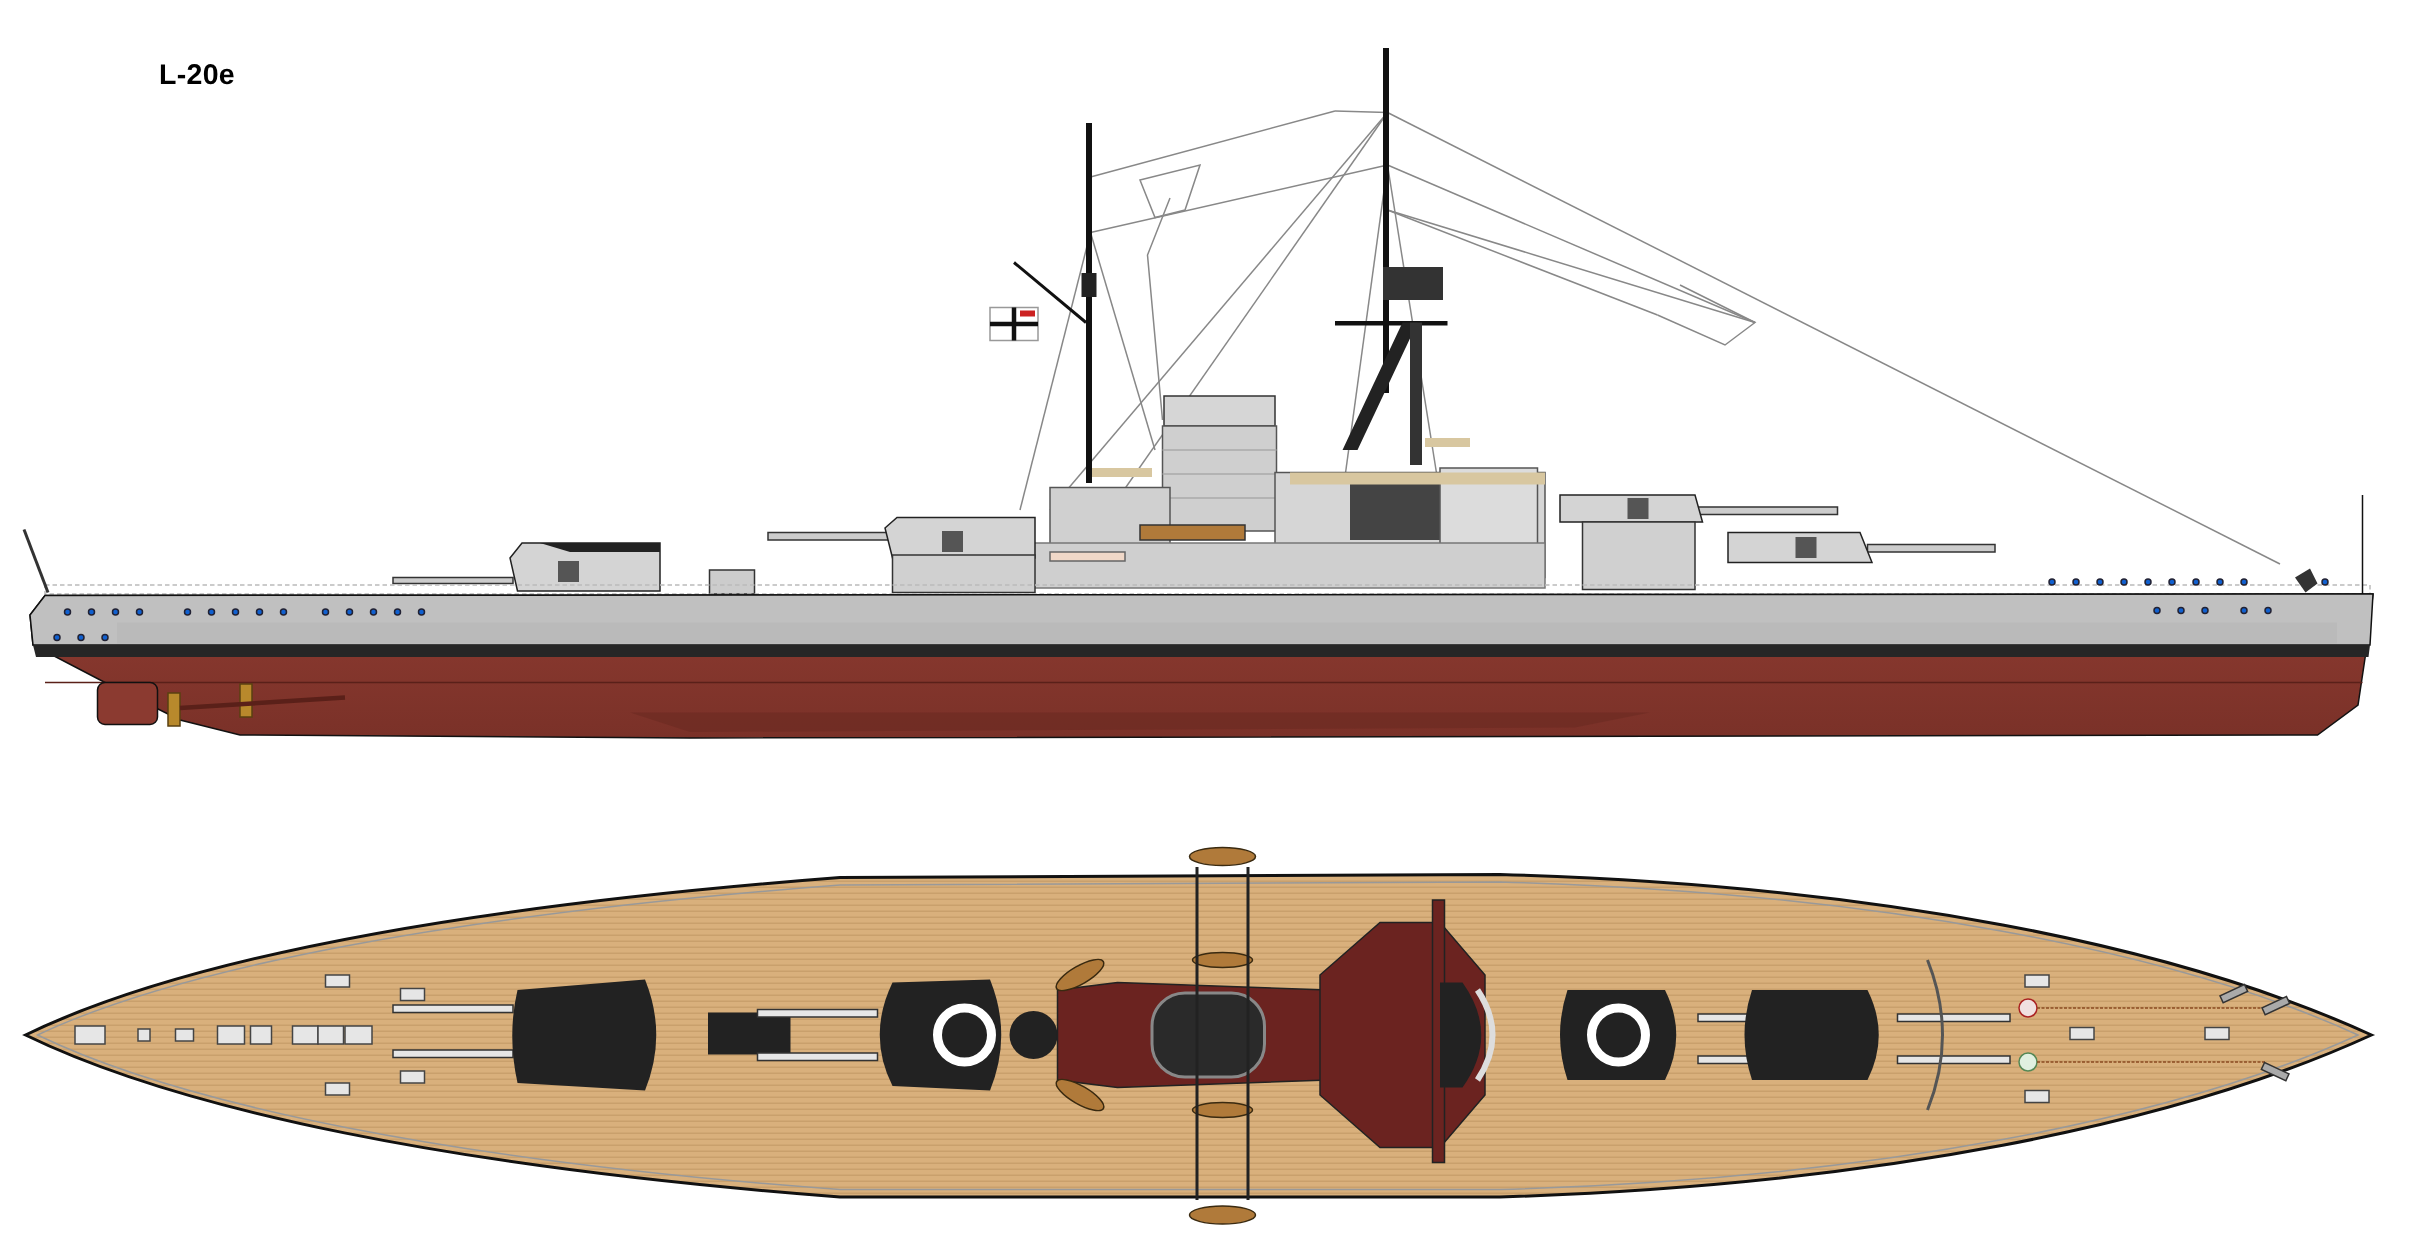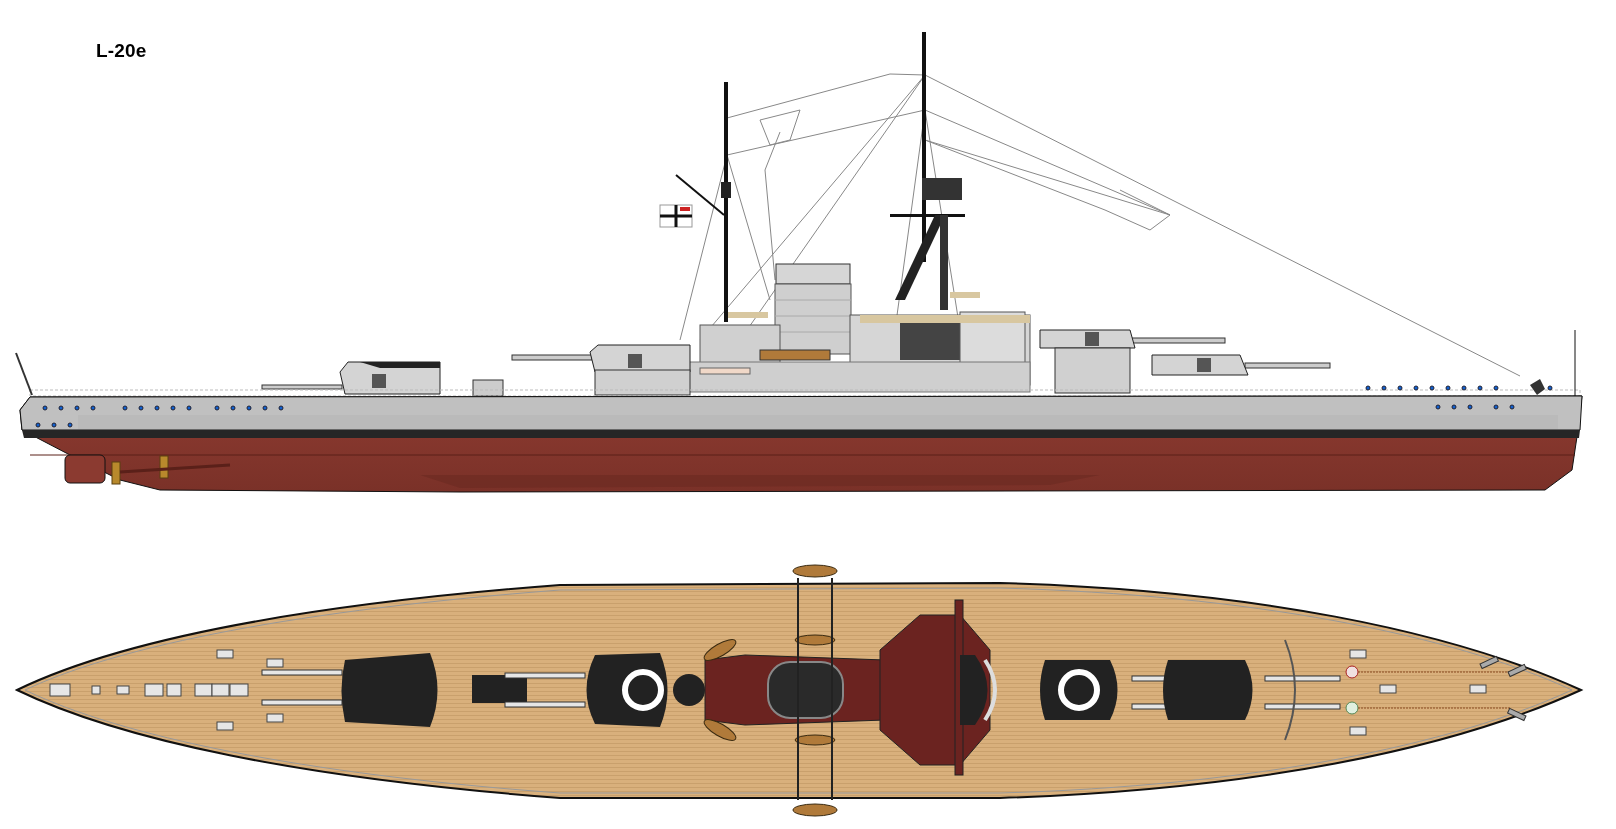--- a/index.html
+++ b/index.html
@@ -1,17 +1,17 @@
 <!DOCTYPE html>
 <html><head>
 <meta charset="utf-8">
 <style>
   html, body { margin:0; padding:0; background:#ffffff; }
   body { width:1616px; height:829px; position:relative; overflow:hidden; font-family:"Liberation Sans", sans-serif; }
-  #title { position:absolute; left:96px; top:40px; font-size:19px; font-weight:bold; color:#000; letter-spacing:0.2px; }
+  #title { position:absolute; left:106px; top:40px; font-size:19px; font-weight:bold; color:#000; letter-spacing:0.2px; }
   svg { position:absolute; left:0; top:0; }
 </style>
 </head>
 <body>
 
 <div id="title">L-20e</div>
 
 <svg width="1616" height="829" viewBox="0 0 1616 829">
   <defs>
     <pattern id="planks" width="8" height="4" patternUnits="userSpaceOnUse">

